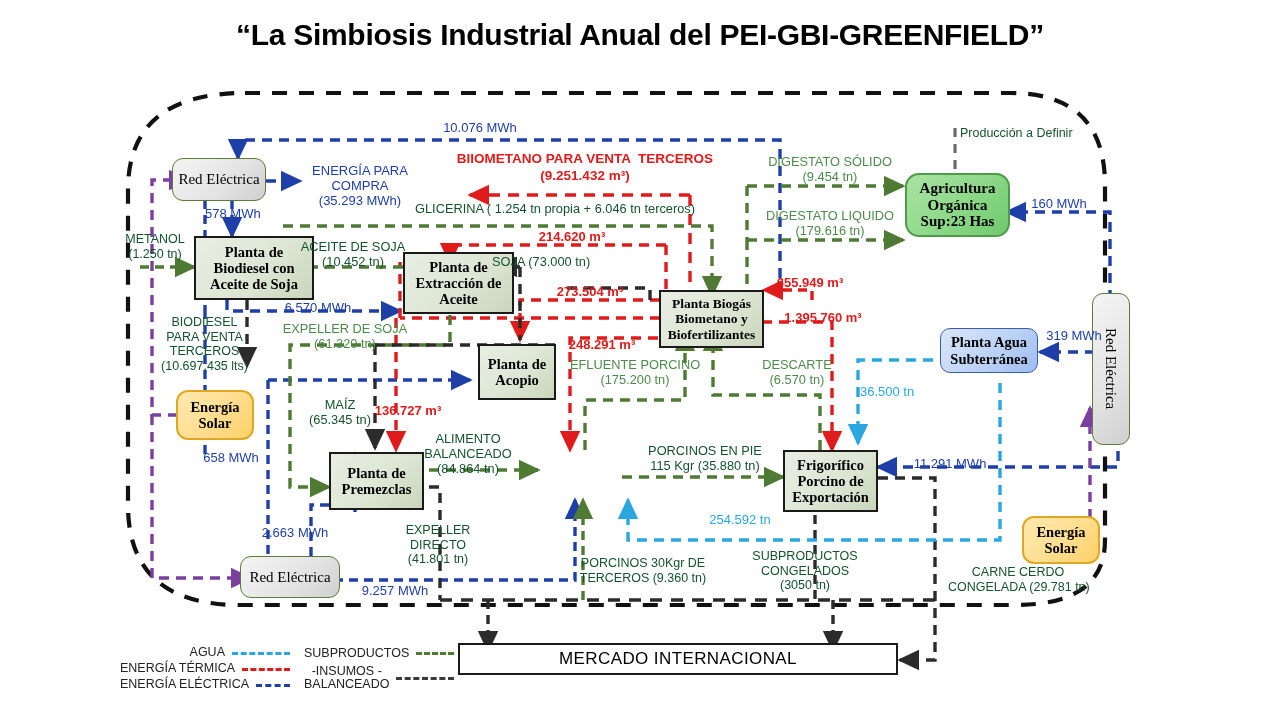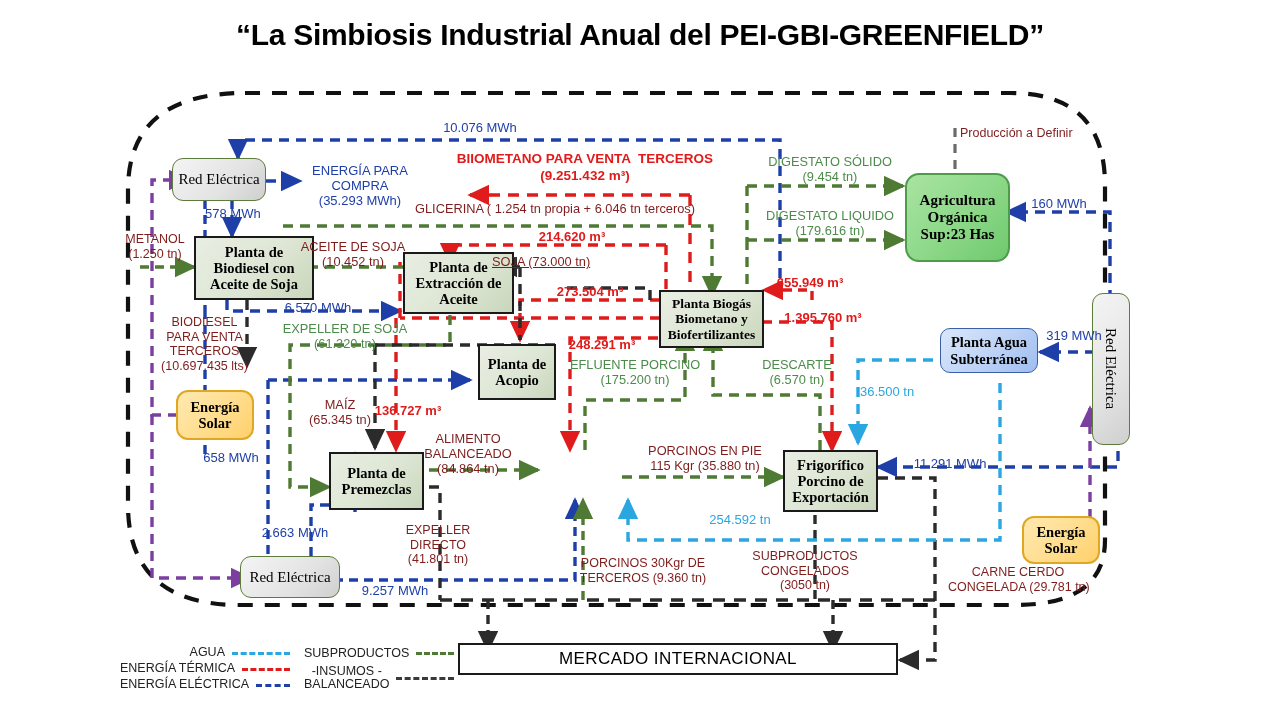--- a/index.html
+++ b/index.html
@@ -48,21 +48,21 @@
   }
   .n-vgrid{writing-mode:vertical-rl;text-orientation:mixed;}
   .lbl{
     position:absolute;text-align:center;line-height:1.16;
     font-family:"Liberation Sans", sans-serif;white-space:pre;
   }
   .c-blue{color:#1f3fa8;}
   .c-red{color:#e01b1b;}
   .c-green{color:#4c8c4a;}
   .c-dgreen{color:#4f7a33;}
-  .c-gray{color:#7f1d1d;}
+  .c-gray{color:#14532d;}
   .c-cyan{color:#2aa7e0;}
   .c-black{color:#222;}
   .legend{position:absolute;font-family:"Liberation Sans", sans-serif;font-size:12.5px;color:#333;}
   .legend .row{display:flex;align-items:center;justify-content:flex-end;height:16px;}
   .legend .row .t{text-align:right;padding-right:7px;white-space:pre;line-height:1.05;}
   .legend .row .s{width:58px;height:0;border-top:3.2px dashed currentColor;}
 </style>
 </head>
 <body>
 
@@ -203,21 +203,21 @@
   </div>
 
   <div class="node n-plant" style="left:403px;top:252px;width:111px;height:62px;">
     <span>Planta de Extracción de Aceite</span>
   </div>
 
   <div class="node n-plant" style="left:659px;top:290px;width:105px;height:58px;font-size:13.5px;">
     <span>Planta Biogás Biometano y Biofertilizantes</span>
   </div>
 
-  <div class="node n-agro" style="left:905px;top:173px;width:105px;height:89px;">
+  <div class="node n-agro" style="left:905px;top:173px;width:105px;height:64px;">
     <span>Agricultura Orgánica Sup:23 Has</span>
   </div>
 
   <div class="node n-plant" style="left:478px;top:344px;width:78px;height:56px;">
     <span>Planta de Acopio</span>
   </div>
 
   <div class="node n-plant" style="left:329px;top:452px;width:95px;height:58px;">
     <span>Planta de Premezclas</span>
   </div>
@@ -265,21 +265,21 @@
   <div class="lbl c-blue" style="left:900px;top:456px;width:100px;font-size:13px;">11.291 MWh</div>
 
   <div class="lbl c-red" style="left:440px;top:151px;width:290px;font-size:13.5px;font-weight:700;">BIIOMETANO PARA VENTA  TERCEROS</div>
   <div class="lbl c-red" style="left:440px;top:168px;width:290px;font-size:13.5px;font-weight:700;">(9.251.432 m³)</div>
 
   <div class="lbl c-gray" style="left:410px;top:202px;width:290px;font-size:12.8px;">GLICERINA ( 1.254 tn propia + 6.046 tn terceros)</div>
   <div class="lbl c-gray" style="left:112px;top:232px;width:86px;font-size:12.5px;">METANOL
 (1.250 tn)</div>
   <div class="lbl c-gray" style="left:298px;top:240px;width:110px;font-size:12.8px;">ACEITE DE SOJA
 (10.452 tn)</div>
-  <div class="lbl c-gray" style="left:492px;top:255px;width:120px;font-size:12.8px;text-align:left;text-decoration:underline;">SOJA (73.000 tn)</div>
+  <div class="lbl c-gray" style="left:492px;top:255px;width:120px;font-size:12.8px;text-align:left;">SOJA (73.000 tn)</div>
   <div class="lbl c-gray" style="left:152px;top:315px;width:105px;font-size:12.5px;">BIODIESEL
 PARA VENTA
 TERCEROS
 (10.697.435 lts)</div>
   <div class="lbl c-gray" style="left:300px;top:398px;width:80px;font-size:12.8px;">MAÍZ
 (65.345 tn)</div>
   <div class="lbl c-gray" style="left:408px;top:432px;width:120px;font-size:12.8px;">ALIMENTO
 BALANCEADO
 (84.864 tn)</div>
   <div class="lbl c-gray" style="left:392px;top:523px;width:92px;font-size:12.5px;">EXPELLER

